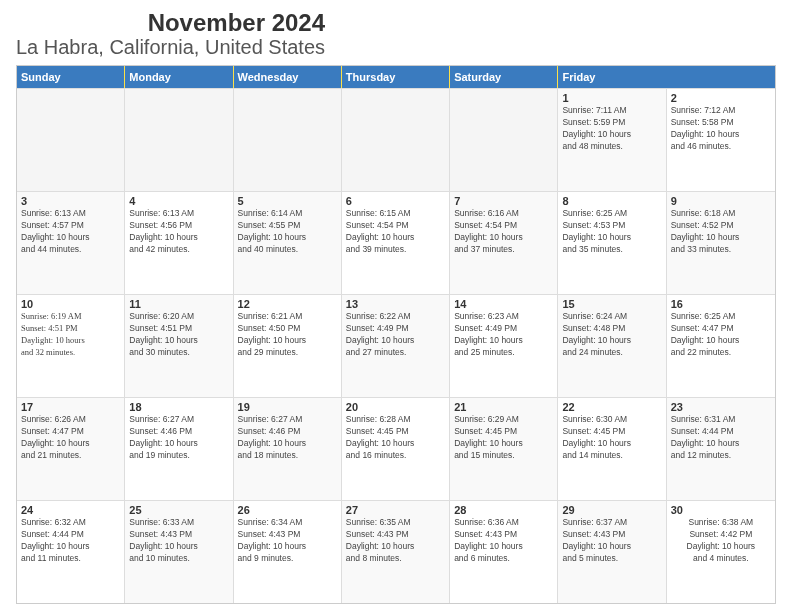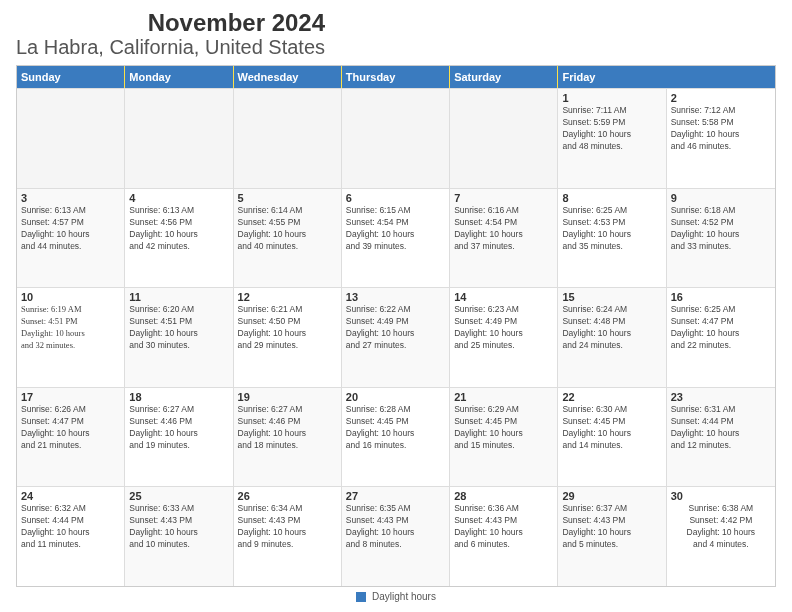--- a/index.html
+++ b/index.html
@@ -367,17 +367,13 @@
             <span class="day-num">30</span>
             <div class="day-info" style="white-space: pre-line; text-align: center;">Sunrise: 6:38 AM
 Sunset: 4:42 PM
 Daylight: 10 hours
 and 4 minutes.</div>
           </div>
         </div>
       </div>
   </div>
 
-  <div class="footer">
-    <div class="footer-dot"></div>
-    <span>Daylight hours</span>
-  </div>
 </div>
 
 </body></html>

